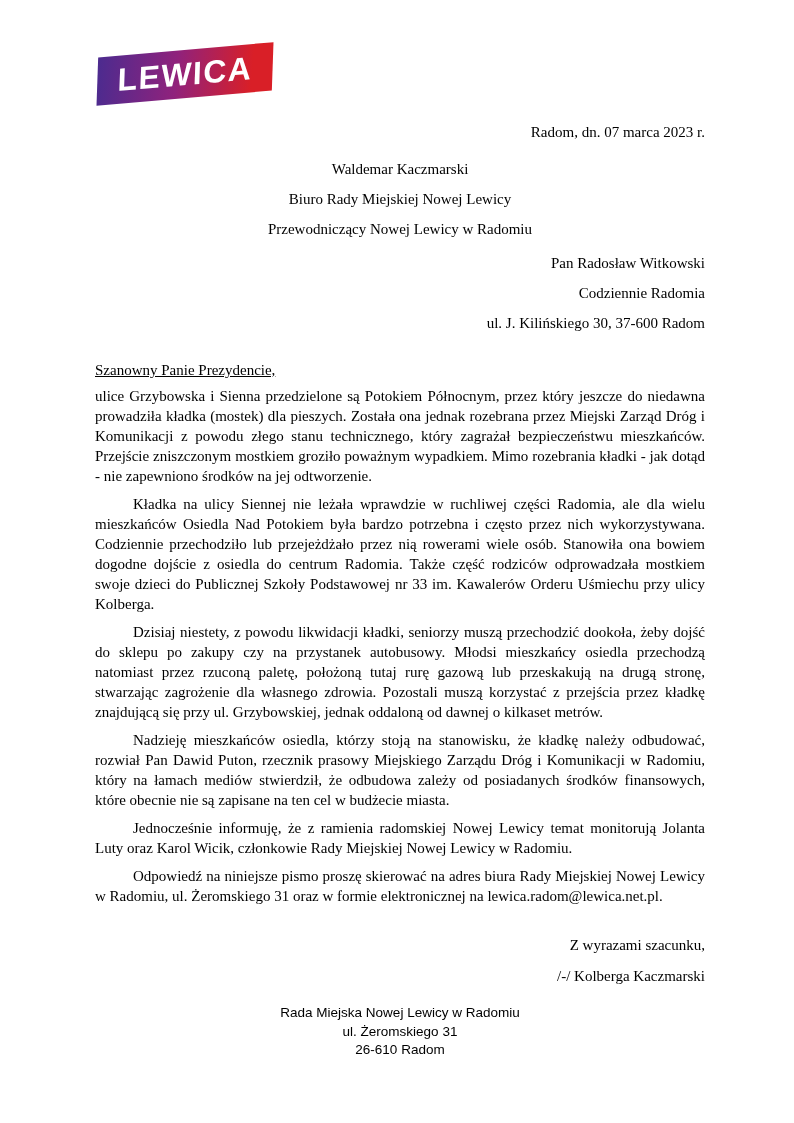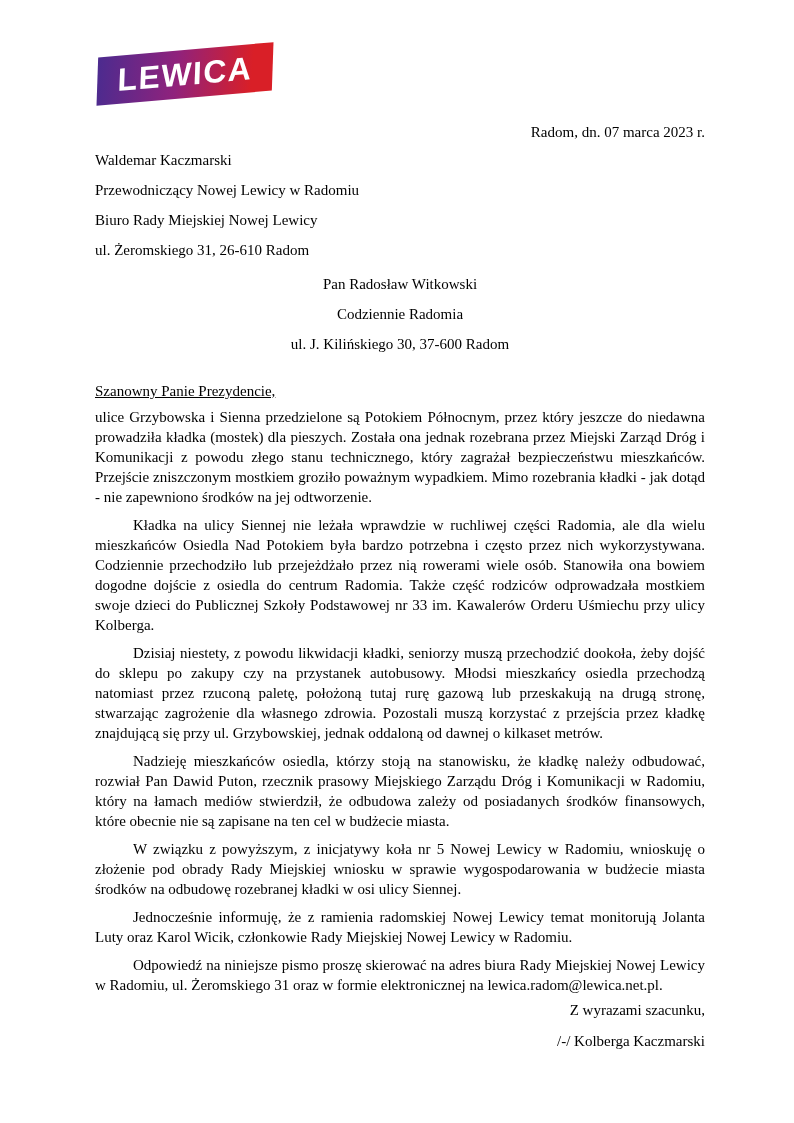--- a/index.html
+++ b/index.html
@@ -42,44 +42,45 @@
     line-height: 1;
     color: #ffffff;
     letter-spacing: 1.5px;
   }
   .date {
     text-align: right;
     margin-top: 14px;
     line-height: 20px;
   }
   .sender {
-    margin-top: 3px;
+    margin-top: 12px;
     line-height: 30px;
+    text-align: center;
   }
   .recipient {
     margin-top: 4px;
     line-height: 30px;
-    text-align: center;
+    text-align: right;
   }
   .salutation {
     margin-top: 22px;
     line-height: 20px;
     text-decoration: underline;
   }
   .para {
     margin: 6px 0 0 0;
     text-align: justify;
     line-height: 20px;
   }
   .para.indent {
     text-indent: 38px;
     margin-top: 8px;
   }
   .closing {
-    margin-top: 0;
+    margin-top: 24px;
     text-align: right;
     line-height: 31px;
   }
   .footer {
     margin-top: 12px;
     text-align: center;
     font-family: "Liberation Sans", "DejaVu Sans", sans-serif;
     font-size: 13.5px;
     line-height: 18.5px;
   }
@@ -92,40 +93,43 @@
   <div class="logo-wrap">
     <div class="logo-banner" style="background: linear-gradient(93deg, rgb(76, 43, 143) 0%, rgb(144, 34, 124) 45%, rgb(217, 31, 39) 88%);">
       <span class="logo-text" style="color: rgb(255, 255, 255);">LEWICA</span>
     </div>
   </div>
 
   <div class="date">Radom, dn. 07 marca 2023 r.</div>
 
   <div class="sender">
     <div>Waldemar Kaczmarski</div>
+    <div>Biuro Rady Miejskiej Nowej Lewicy</div>
     <div>Przewodniczący Nowej Lewicy w Radomiu</div>
-    <div>Biuro Rady Miejskiej Nowej Lewicy</div>
-    <div>ul. Żeromskiego 31, 26-610 Radom</div>
   </div>
 
   <div class="recipient">
     <div>Pan Radosław Witkowski</div>
     <div>Codziennie Radomia</div>
     <div>ul. J. Kilińskiego 30, 37-600 Radom</div>
   </div>
 
   <div class="salutation">Szanowny Panie Prezydencie,</div>
 
   <p class="para">ulice Grzybowska i Sienna przedzielone są Potokiem Północnym, przez który jeszcze do niedawna prowadziła kładka (mostek) dla pieszych. Została ona jednak rozebrana przez Miejski Zarząd Dróg i Komunikacji z powodu złego stanu technicznego, który zagrażał  bezpieczeństwu  mieszkańców. Przejście zniszczonym mostkiem groziło poważnym wypadkiem. Mimo rozebrania kładki - jak dotąd - nie zapewniono środków na jej odtworzenie.</p>
   <p class="para indent">Kładka na ulicy Siennej nie leżała wprawdzie w ruchliwej części Radomia, ale dla wielu mieszkańców Osiedla Nad Potokiem była bardzo potrzebna i często przez nich wykorzystywana. Codziennie przechodziło lub przejeżdżało przez nią rowerami wiele osób. Stanowiła ona bowiem dogodne dojście z osiedla do centrum Radomia. Także część rodziców odprowadzała mostkiem swoje dzieci do Publicznej Szkoły Podstawowej nr 33 im. Kawalerów Orderu Uśmiechu przy ulicy Kolberga.</p>
   <p class="para indent">Dzisiaj niestety, z powodu likwidacji kładki, seniorzy muszą przechodzić dookoła, żeby dojść do sklepu po zakupy czy na przystanek autobusowy. Młodsi mieszkańcy osiedla przechodzą natomiast przez rzuconą paletę, położoną tutaj rurę gazową lub przeskakują na drugą stronę, stwarzając zagrożenie dla własnego zdrowia. Pozostali muszą korzystać z przejścia przez kładkę znajdującą się przy ul. Grzybowskiej, jednak oddaloną od dawnej o kilkaset metrów.</p>
   <p class="para indent">Nadzieję mieszkańców osiedla, którzy stoją na stanowisku, że kładkę należy odbudować, rozwiał Pan Dawid Puton, rzecznik prasowy Miejskiego Zarządu Dróg i Komunikacji w Radomiu,  który na łamach mediów stwierdził, że odbudowa zależy od posiadanych środków finansowych,  które obecnie nie są zapisane na ten cel w budżecie miasta.</p>
-  <p class="para indent">W związku z powyższym, z inicjatywy koła nr 5 Nowej Lewicy w Radomiu, wnioskuję o  złożenie pod obrady Rady Miejskiej wniosku w sprawie wygospodarowania w budżecie miasta środków na odbudowę  rozebranej  kładki w osi ulicy Siennej.</p>
   <p class="para indent">Jednocześnie  informuję, że z ramienia radomskiej Nowej Lewicy temat monitorują Jolanta Luty oraz  Karol Wicik, członkowie Rady Miejskiej Nowej Lewicy w Radomiu.</p>
   <p class="para indent">Odpowiedź na niniejsze pismo proszę skierować na adres biura Rady Miejskiej Nowej Lewicy w Radomiu, ul. Żeromskiego 31 oraz w formie elektronicznej na lewica.radom@lewica.net.pl.</p>
 
   <div class="closing">
     <div>Z wyrazami szacunku,</div>
     <div>/-/ Kolberga Kaczmarski</div>
   </div>
 
+  <div class="footer">
+    <div>Rada Miejska Nowej Lewicy w Radomiu</div>
+    <div>ul. Żeromskiego 31</div>
+    <div>26-610 Radom</div>
+  </div>
 
 </div>
 
 </body></html>

